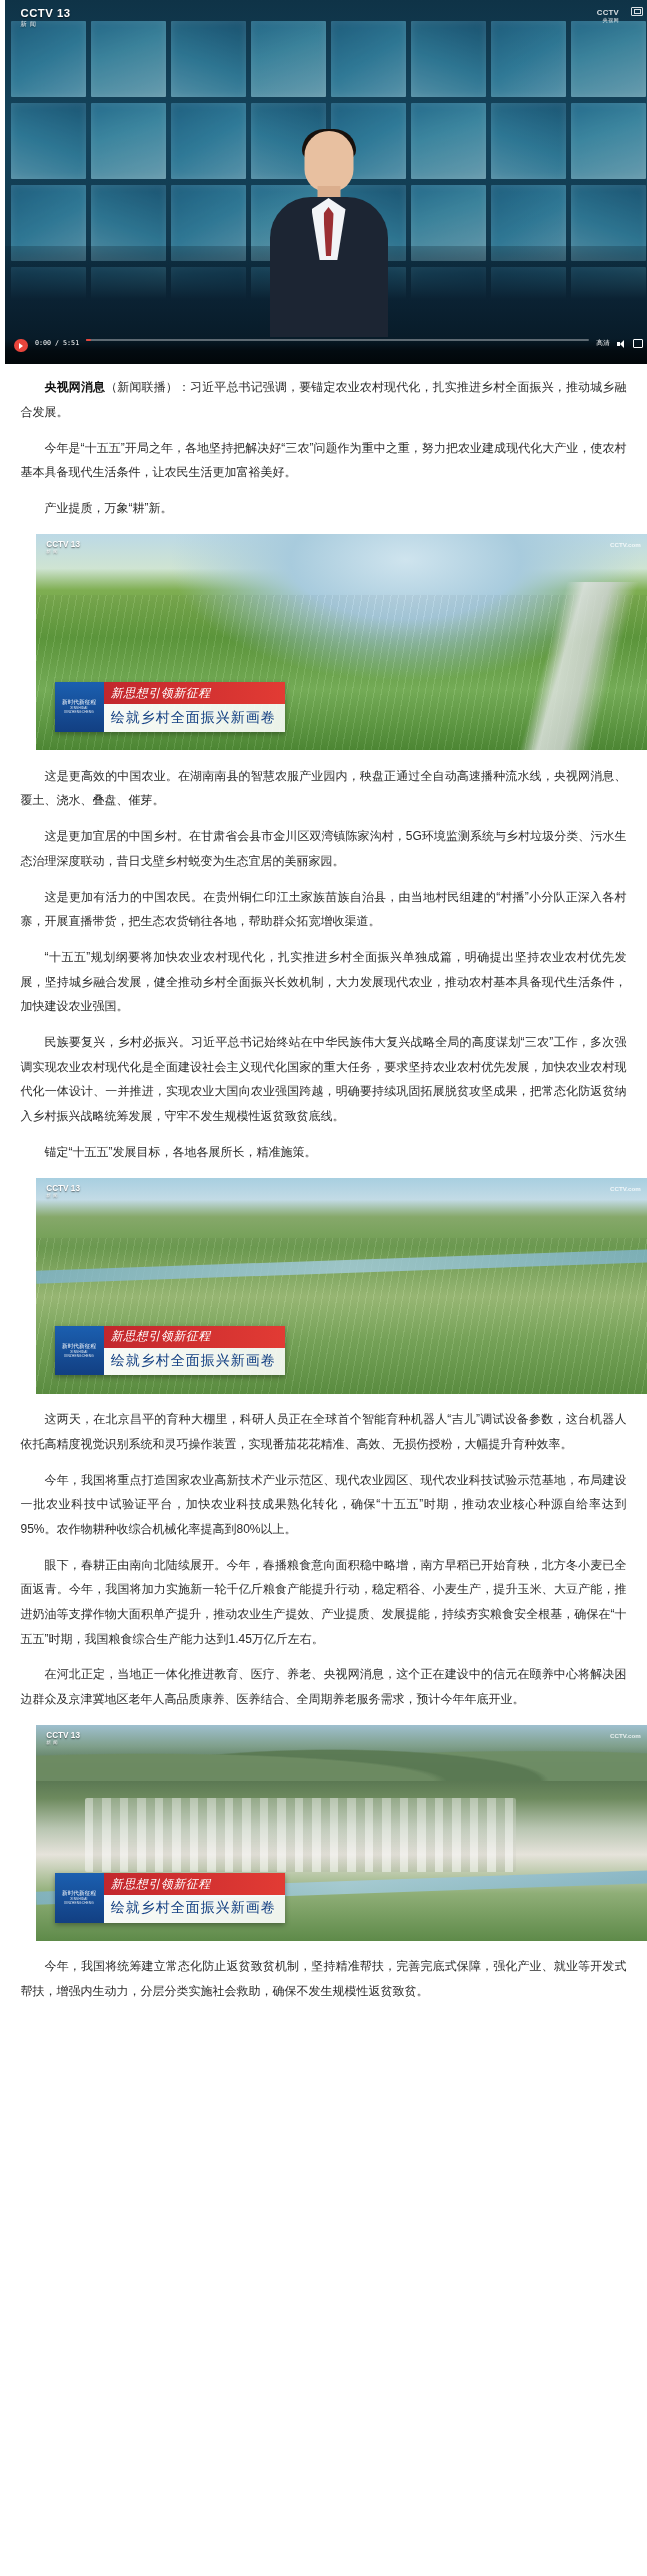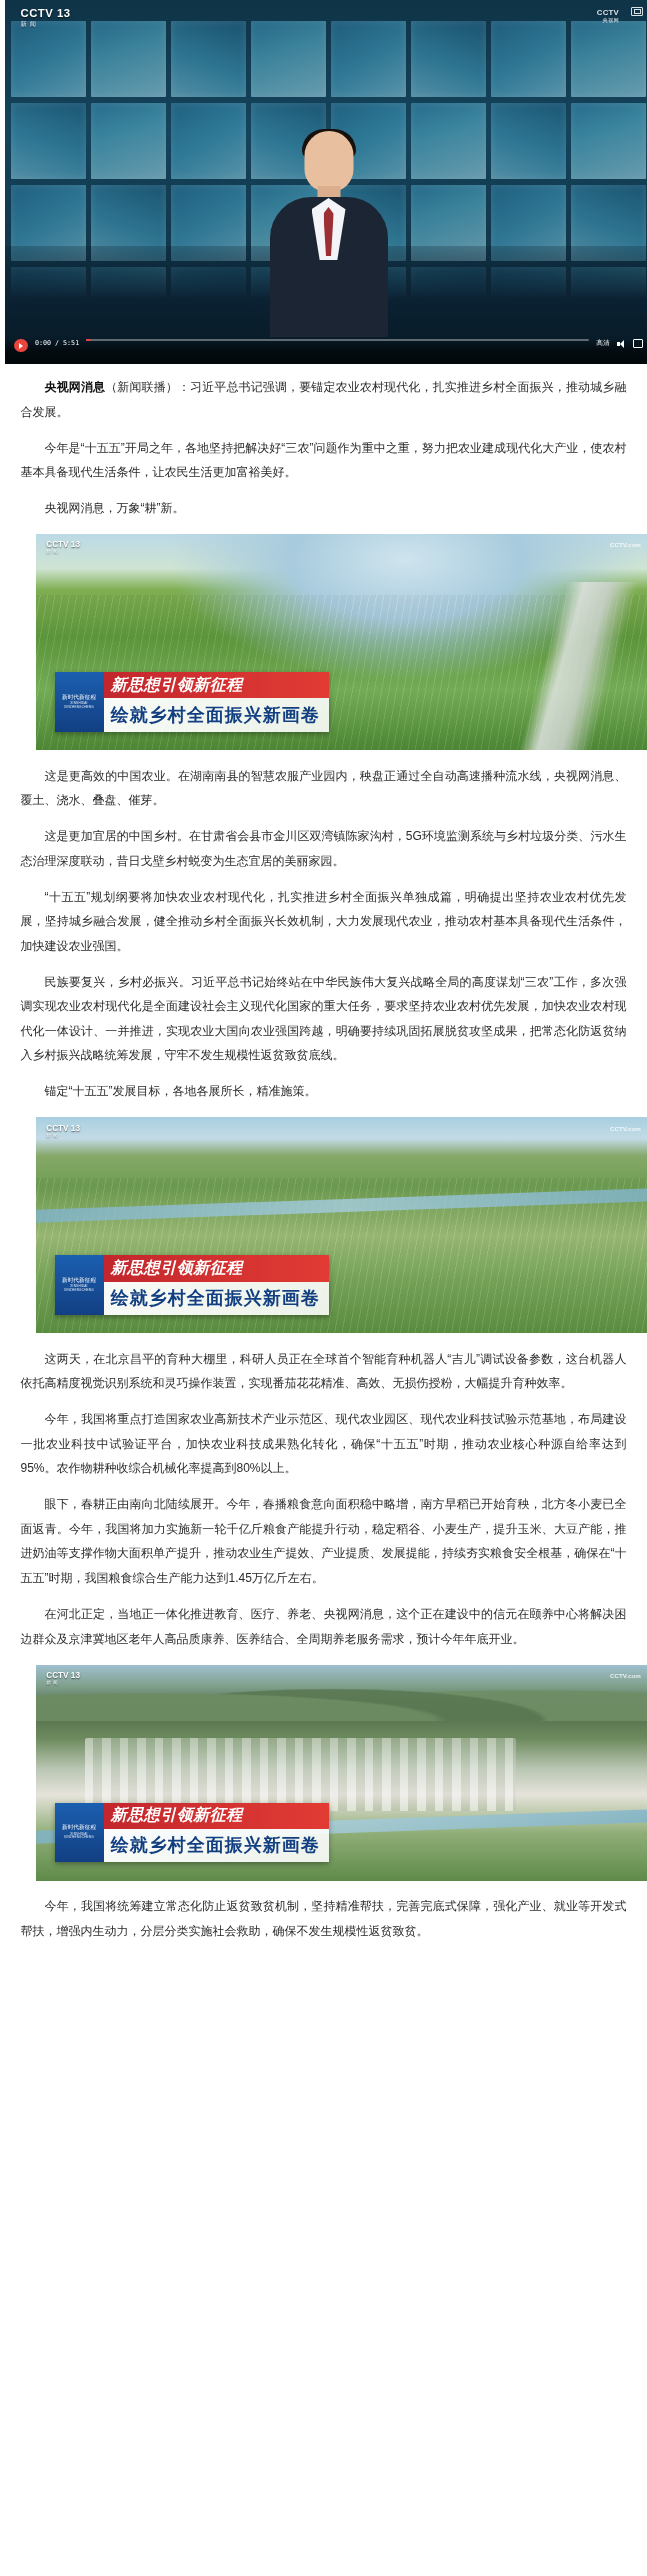--- a/index.html
+++ b/index.html
@@ -372,31 +372,31 @@
     letter-spacing: 0.2px;
     opacity: .9;
   }
   .banner-text {
     display: flex;
     flex-direction: column;
   }
   .banner-top {
     background: linear-gradient(90deg, #c2272d 0%, #e23b34 100%);
     color: #fff;
-    font-size: 16px;
-    font-weight: bold;
+    font-size: 12px;
+    font-weight: normal;
     padding: 2.6px 8.2px 2.6px 7.2px;
     letter-spacing: 0.5px;
     font-style: italic;
   }
   .banner-bottom {
     background: linear-gradient(90deg, rgba(255,255,255,.95) 0%, rgba(255,255,255,.88) 100%);
     color: #123f82;
-    font-size: 18px;
-    font-weight: bold;
+    font-size: 14px;
+    font-weight: normal;
     padding: 4.1px 9.3px 5.2px 7.2px;
     letter-spacing: 1px;
   }
 </style>
 </head>
 <body>
 
 <div class="page">
 
   <div class="video-player">
@@ -469,21 +469,21 @@
     </div>
   </div>
 
   <div class="article">
 
     <p class="body-text">
       <b>央视网消息</b><span>（新闻联播）：习近平总书记强调，要锚定农业农村现代化，扎实推进乡村全面振兴，推动城乡融合发展。</span>
     </p>
 
     <p class="body-text">今年是“十五五”开局之年，各地坚持把解决好“三农”问题作为重中之重，努力把农业建成现代化大产业，使农村基本具备现代生活条件，让农民生活更加富裕美好。</p>
-    <p class="body-text">央视网消息，万象“耕”新。</p>
+    <p class="body-text">产业提质，万象“耕”新。</p>
 
     <div class="photo photo-1">
       <div class="field-lines"></div>
       <div class="road"></div>
       <div class="cctv-logo-sm">
         <span>CCTV 13</span>
         <span class="sub">新闻</span>
       </div>
       <div class="wm-sm">CCTV.com</div>
       <div class="banner">
@@ -493,20 +493,21 @@
         </div>
         <div class="banner-text">
           <div class="banner-top">新思想引领新征程</div>
           <div class="banner-bottom">绘就乡村全面振兴新画卷</div>
         </div>
       </div>
     </div>
 
     <p class="body-text">这是更高效的中国农业。在湖南南县的智慧农服产业园内，秧盘正通过全自动高速播种流水线，央视网消息、覆土、浇水、叠盘、催芽。</p>
     <p class="body-text">这是更加宜居的中国乡村。在甘肃省会县市金川区双湾镇陈家沟村，5G环境监测系统与乡村垃圾分类、污水生态治理深度联动，昔日戈壁乡村蜕变为生态宜居的美丽家园。</p>
+    <p class="body-text">这是更加有活力的中国农民。在贵州铜仁印江土家族苗族自治县，由当地村民组建的“村播”小分队正深入各村寨，开展直播带货，把生态农货销往各地，帮助群众拓宽增收渠道。</p>
     <p class="body-text">“十五五”规划纲要将加快农业农村现代化，扎实推进乡村全面振兴单独成篇，明确提出坚持农业农村优先发展，坚持城乡融合发展，健全推动乡村全面振兴长效机制，大力发展现代农业，推动农村基本具备现代生活条件，加快建设农业强国。</p>
     <p class="body-text">民族要复兴，乡村必振兴。习近平总书记始终站在中华民族伟大复兴战略全局的高度谋划“三农”工作，多次强调实现农业农村现代化是全面建设社会主义现代化国家的重大任务，要求坚持农业农村优先发展，加快农业农村现代化一体设计、一并推进，实现农业大国向农业强国跨越，明确要持续巩固拓展脱贫攻坚成果，把常态化防返贫纳入乡村振兴战略统筹发展，守牢不发生规模性返贫致贫底线。</p>
     <p class="body-text">锚定“十五五”发展目标，各地各展所长，精准施策。</p>
 
     <div class="photo photo-2">
       <div class="field-lines"></div>
       <div class="river"></div>
       <div class="cctv-logo-sm">
         <span>CCTV 13</span>
         <span class="sub">新闻</span>

